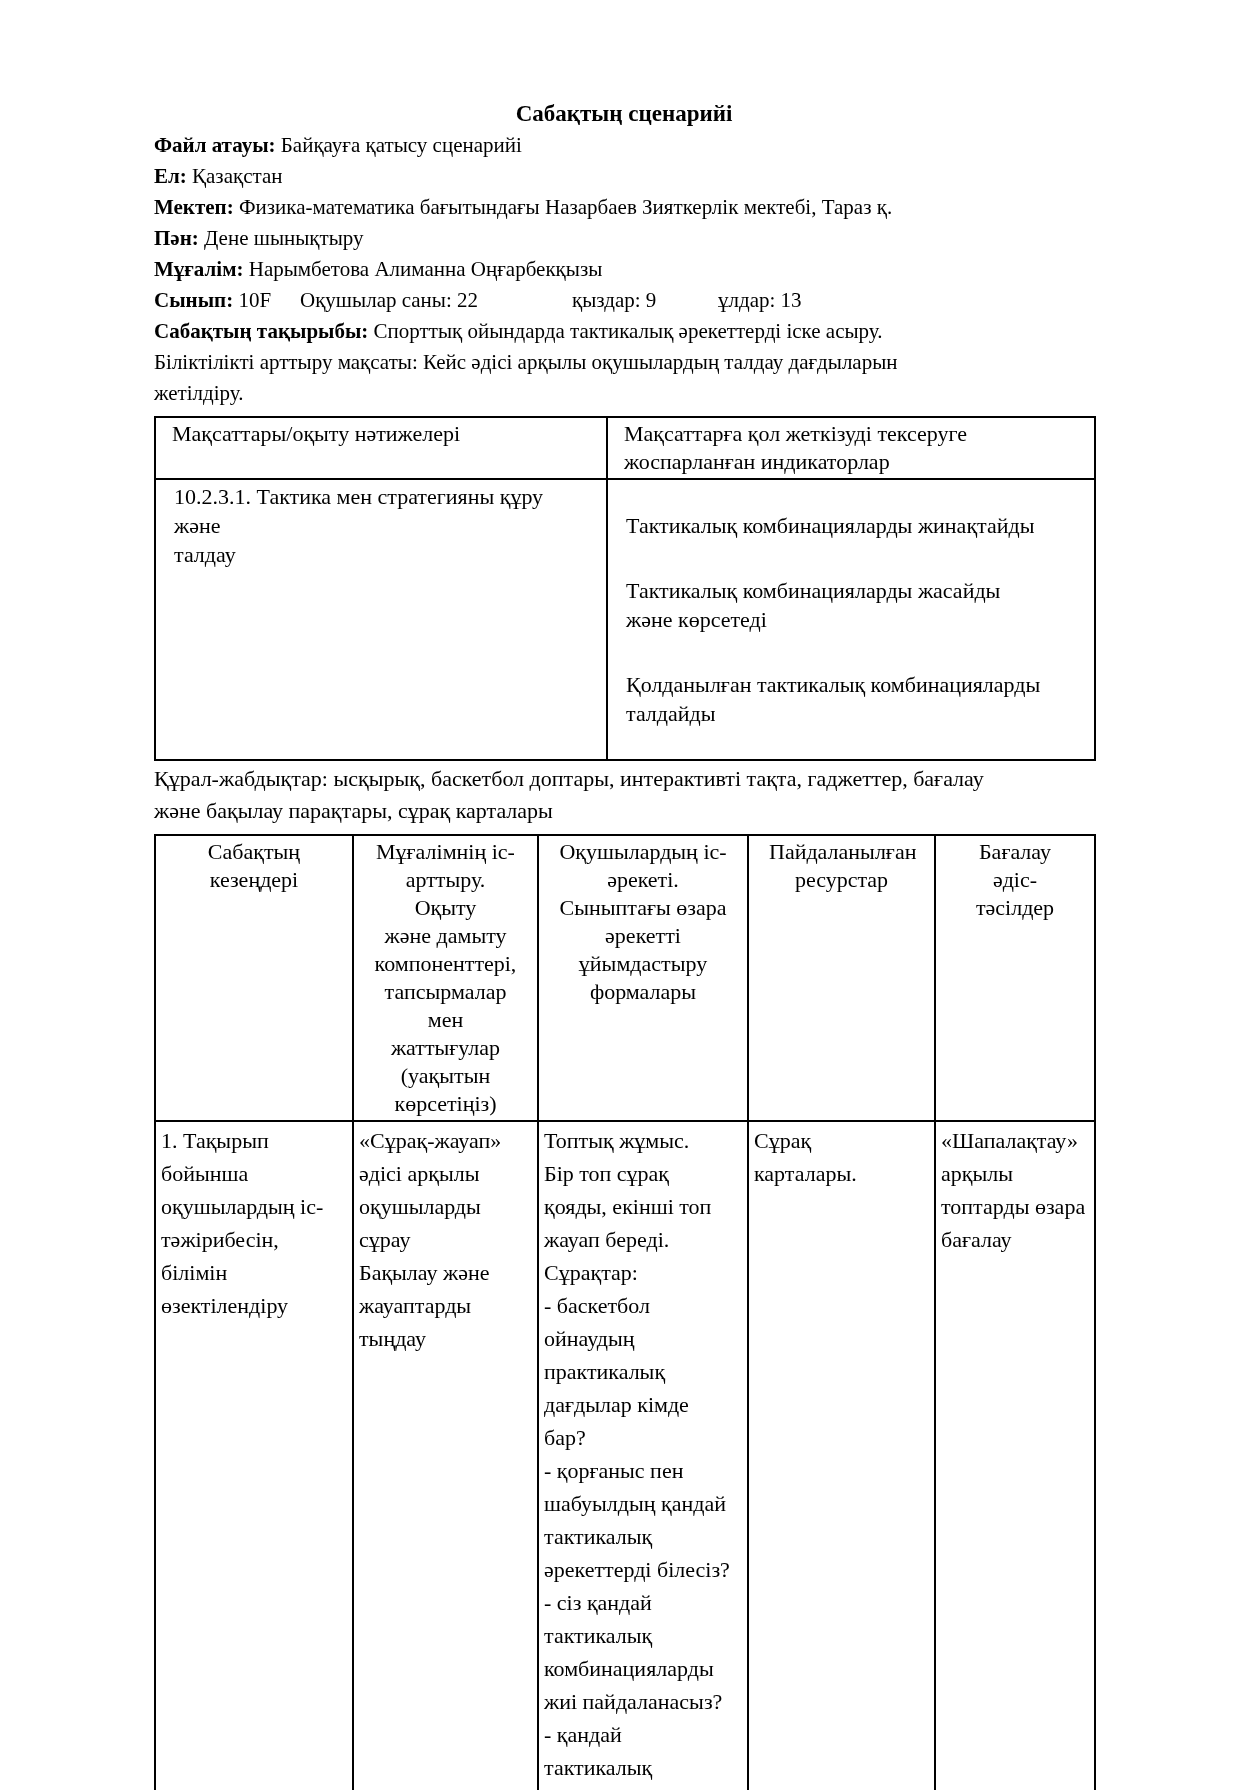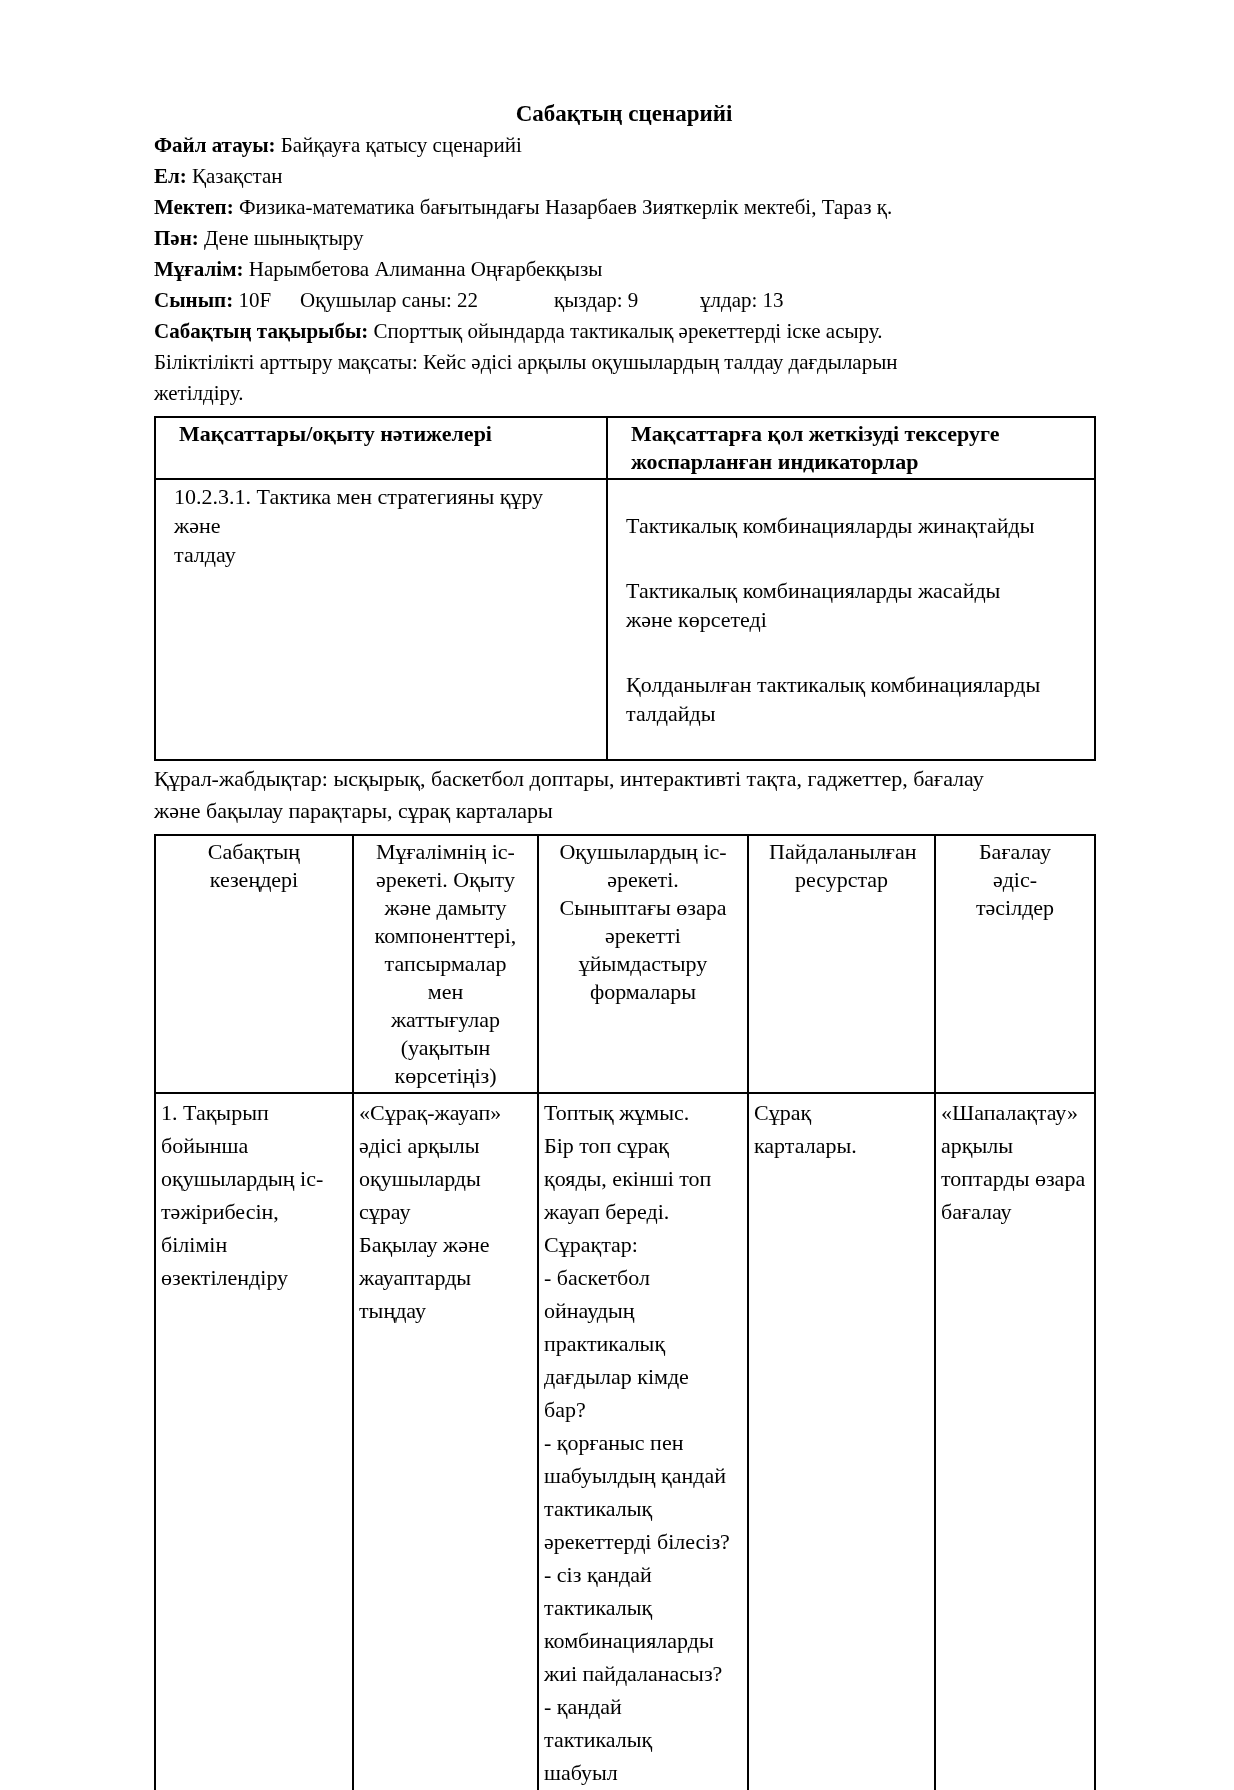--- a/index.html
+++ b/index.html
@@ -31,41 +31,41 @@
     font-size: 23px;
     font-weight: bold;
     text-align: center;
     line-height: 33px;
   }
   b { font-weight: bold; }
 
   .class-line span.cell-inline { display: inline-block; vertical-align: top; }
   .w1 { width: 146px; }
   .w2 { width: 254px; }
-  .w3 { width: 146px; }
+  .w3 { width: 146px; margin-left: 18px; }
 
   table {
     border-collapse: collapse;
     table-layout: fixed;
     width: 940px;
     font-size: 22px;
   }
   td, th {
     border: 2px solid #000000;
     vertical-align: top;
     font-weight: normal;
     overflow: hidden;
   }
 
   
   .t-objectives { margin-top: 7px; }
   .t-objectives th {
-    font-weight: bold;
+    font-weight: normal;
     text-align: left;
-    padding: 2px 23px;
+    padding: 2px 16px;
     line-height: 28px;
     white-space: pre-line;
     margin-left: 48px;
   }
   .t-objectives td {
     padding: 2px 18px;
     line-height: 29px;
     white-space: pre-line;
   }
   .t-objectives td p { margin: 0 0 7px 0; }
@@ -154,21 +154,21 @@
       <col style="width:185px">
       <col style="width:210px">
       <col style="width:187px">
       <col style="width:160px">
     </colgroup>
     <tbody>
         <tr>
       <th>Сабақтың
 кезеңдері</th>
       <th>Мұғалімнің іс-
-әрекеті. Оқыту
+арттыру. Оқыту
 және дамыту
 компоненттері,
 тапсырмалар
 мен жаттығулар
 (уақытын
 көрсетіңіз)</th>
       <th>Оқушылардың іс-
 әрекеті.
 Сыныптағы өзара
 әрекетті

